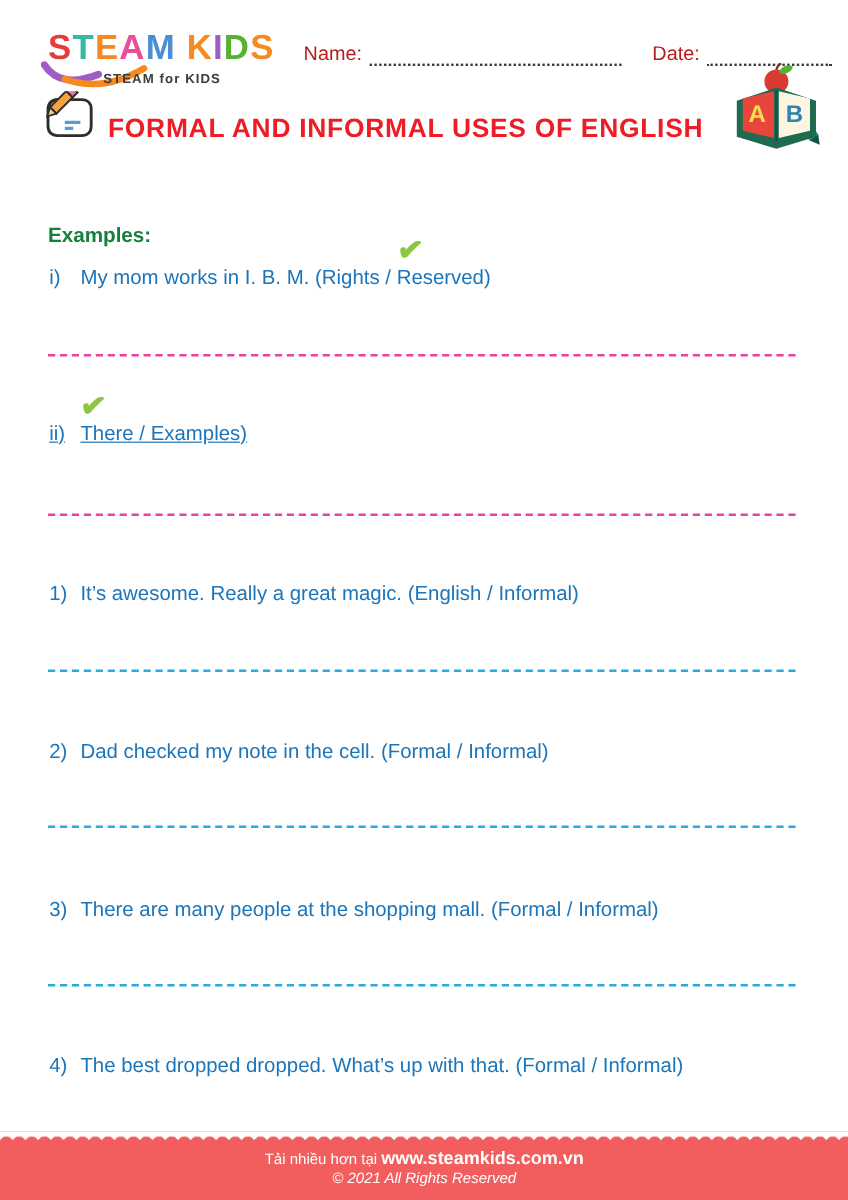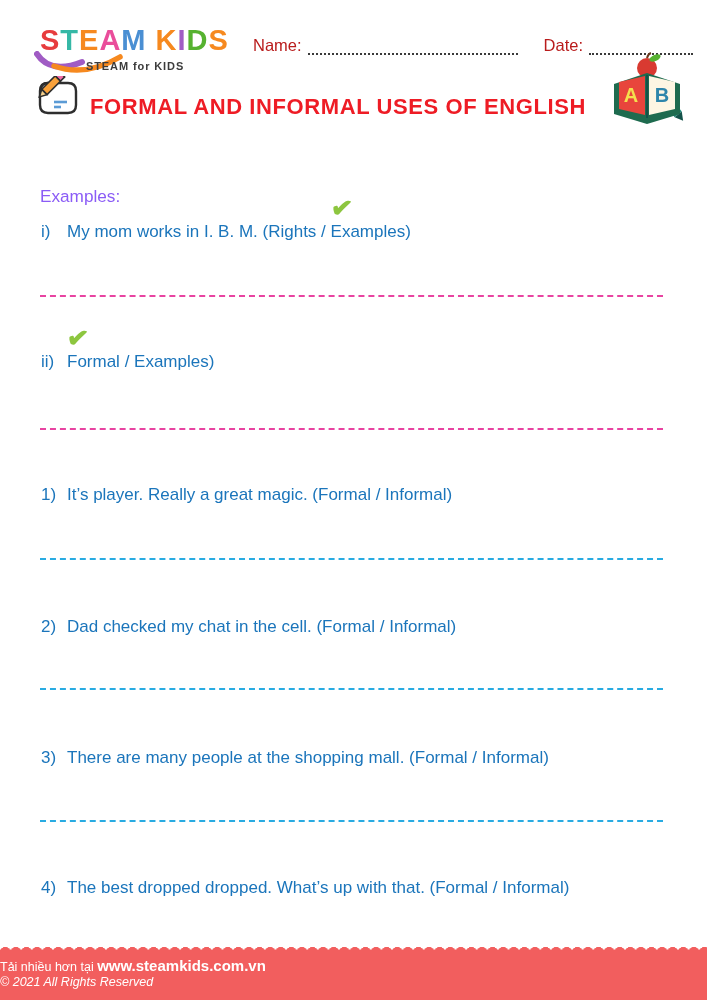--- a/index.html
+++ b/index.html
@@ -25,51 +25,51 @@
 
   
   .title-block { position:absolute; left:34px; top:76px; display:flex; align-items:flex-end; }
   .title-icon { flex:none; width:48px; height:44px; }
   .page-title { margin-left:8px; padding-top:12px; font-size:22px; font-weight:bold; letter-spacing:0.6px; color:#ee1c25; white-space:nowrap; }
   .book-icon { position:absolute; left:600px; top:52px; width:96px; height:74px; }
 
   
   .instructions { position:absolute; left:40px; top:136px; width:636px; font-size:17.2px; font-weight:bold; color:#1b75bb; line-height:1.42; }
   .tick-inline { color:#8dc63f; font-size:21px; vertical-align:-2px; padding:0 2px; font-weight:bold; }
-  .examples-label { position:absolute; left:40px; top:186px; font-size:17.2px; font-weight:normal; color:#8b5cf6; }
+  .examples-label { position:absolute; left:40px; top:186px; font-size:17.2px; font-weight:bold; color:#15803d; }
 
   
   .sentence { position:absolute; left:41px; display:flex; font-size:17px; color:#1b75bb; white-space:nowrap; }
   .sentence .num { flex:none; width:26px; }
   .tick-word { position:relative; }
   .tick-above { position:absolute; left:0px; top:-27px; font-size:26px; line-height:1; color:#8dc63f; font-weight:bold; transform:rotate(6deg); }
   .row-ex1 { top:222px; }
-  .row-ex2 { top:352px; }
+  .row-ex2 { top:352px;text-decoration:underline; }
   .row-q1 { top:485px; }
   .row-q2 { top:617px; }
   .row-q3 { top:748px; }
   .row-q4 { top:878px; }
 
   
   .divider { position:absolute; left:40px; width:623px; height:0; border-top:2.5px dashed #29abe2; }
   .divider.pink { border-top-color:#e843a1; }
   .div-1 { top:295px; }
   .div-2 { top:428px; }
   .div-3 { top:558px; }
   .div-4 { top:688px; }
   .div-5 { top:820px; }
 
   
   .footer { position:absolute; left:0; right:0; bottom:0; height:48px; background:#f25e5e; }
   .scallops { position:absolute; left:0; right:0; top:-9px; height:10px;
     background-image:radial-gradient(circle at 50% 100%, #f25e5e 5.8px, rgba(255,255,255,0) 6.1px);
     background-size:10.6px 10px; background-repeat:repeat-x; }
-  .footer-line1 { text-align:left; padding-top:5px; color:#ffffff; font-size:12.5px; }
+  .footer-line1 { text-align:center; padding-top:5px; color:#ffffff; font-size:12.5px; }
   .footer-line1 .site { font-weight:bold; font-size:15px; }
-  .footer-line2 { text-align:left; color:#ffffff; font-size:12.5px; font-style:italic; margin-top:1px; }
+  .footer-line2 { text-align:center; color:#ffffff; font-size:12.5px; font-style:italic; margin-top:1px; }
 </style>
 </head>
 <body>
 
 <div class="page">
 
   <div class="logo-block">
     <div class="logo-letters">
       <span style="color:#e73c3e">S</span><span style="color:#35b8a6">T</span><span style="color:#f6891f">E</span><span style="color:#ea4d9b">A</span><span style="color:#4a8fd3">M</span><span style="color:#f6891f">K</span><span style="color:#a05cc4">I</span><span style="color:#56b230">D</span><span style="color:#f6891f">S</span>
     </div>
@@ -116,42 +116,42 @@
     <polygon points="49,24 75,30 75,57 49,63" fill="#fdf6e3"></polygon>
     <line x1="47" y1="23" x2="47" y2="66" stroke="#14524a" stroke-width="2"></line>
     <text x="31" y="50" font-size="20" font-weight="bold" fill="#f4e04d" text-anchor="middle" font-family="Liberation Sans, sans-serif">A</text>
     <text x="62" y="50" font-size="20" font-weight="bold" fill="#2e86ab" text-anchor="middle" font-family="Liberation Sans, sans-serif">B</text>
   </svg>
 
   <div class="examples-label">Examples:</div>
 
   <div class="sentence row-ex1">
     <span class="num">i)</span>
-    <span><span>My mom works in I. B. M. (Rights / </span><span class="tick-word"><span class="tick-above">✔</span><span>Examples</span></span><span>)</span></span>
+    <span><span>My mom works in I. B. M. (Rights / </span><span class="tick-word"><span class="tick-above">✔</span><span>Reserved</span></span><span>)</span></span>
   </div>
 
   <div class="divider pink div-1"></div>
 
   <div class="sentence row-ex2">
     <span class="num">ii)</span>
-    <span><span class="tick-word"><span class="tick-above">✔</span><span>Formal</span></span><span> / Examples)</span></span>
+    <span><span class="tick-word"><span class="tick-above">✔</span><span>There</span></span><span> / Examples)</span></span>
   </div>
 
   <div class="divider pink div-2"></div>
 
   <div class="sentence row-q1">
     <span class="num">1)</span>
-    <span>It’s player. Really a great magic. (Formal / Informal)</span>
+    <span>It’s awesome. Really a great magic. (English / Informal)</span>
   </div>
 
   <div class="divider div-3"></div>
 
   <div class="sentence row-q2">
     <span class="num">2)</span>
-    <span>Dad checked my chat in the cell. (Formal / Informal)</span>
+    <span>Dad checked my note in the cell. (Formal / Informal)</span>
   </div>
 
   <div class="divider div-4"></div>
 
   <div class="sentence row-q3">
     <span class="num">3)</span>
     <span>There are many people at the shopping mall. (Formal / Informal)</span>
   </div>
 
   <div class="divider div-5"></div>

